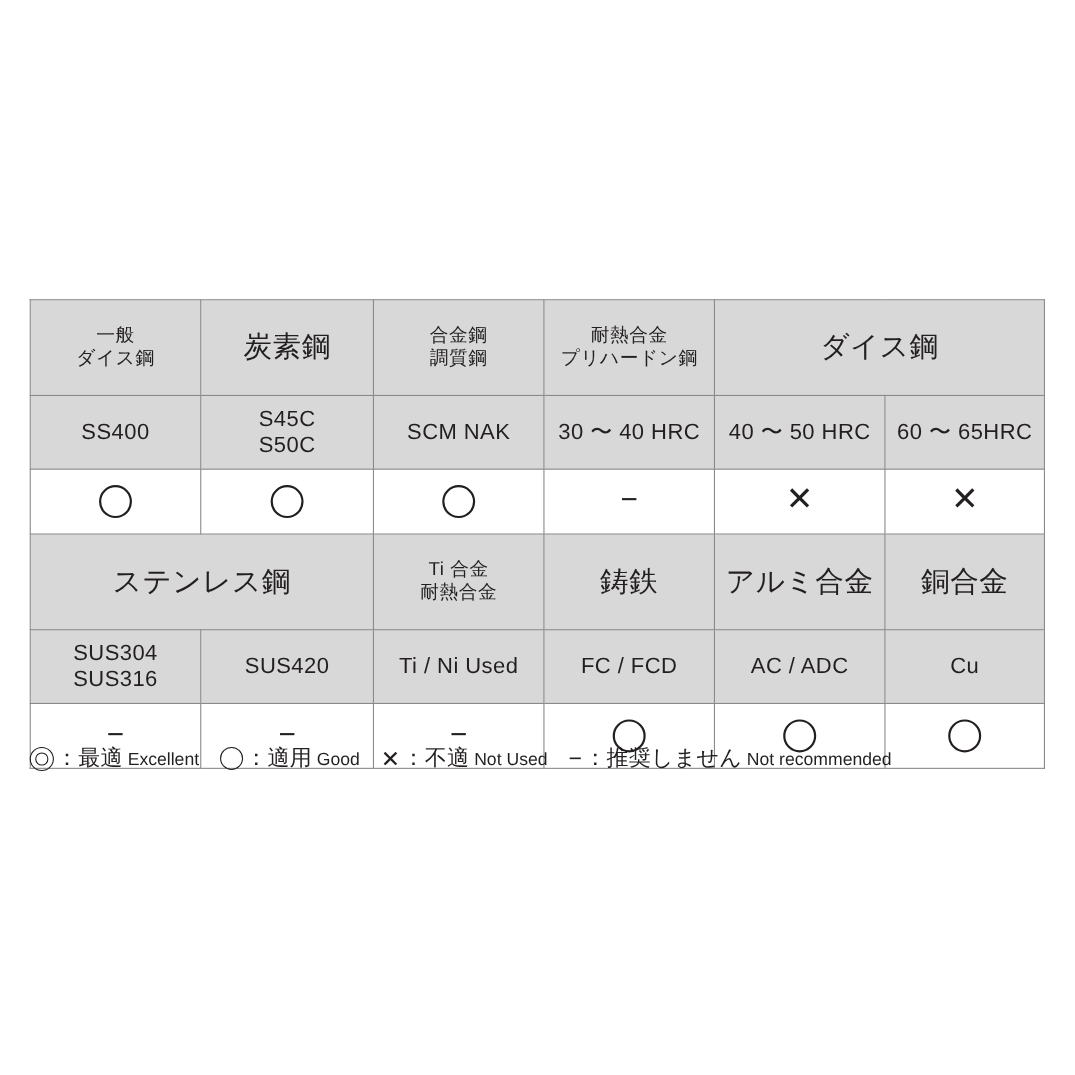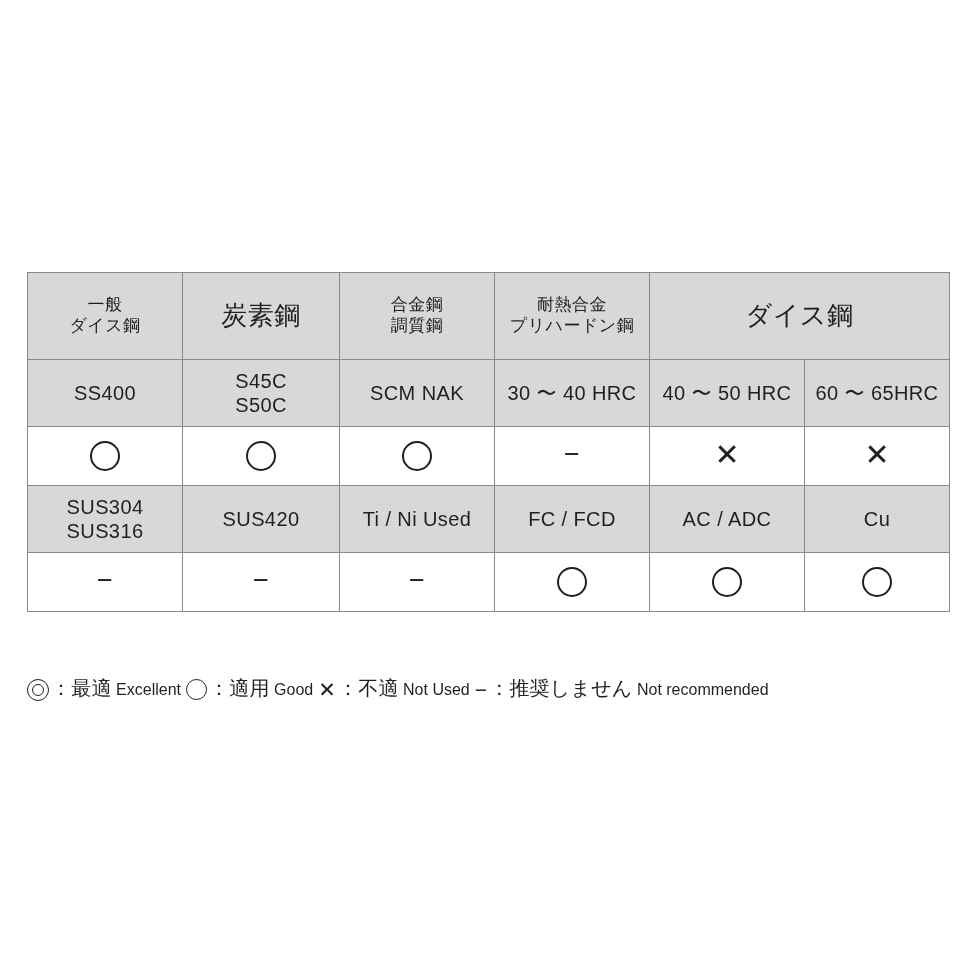--- a/index.html
+++ b/index.html
@@ -85,21 +85,21 @@
     position: absolute;
     left: 27px;
     top: 675px;
     width: 930px;
     font-size: 20px;
     white-space: nowrap;
     letter-spacing: 0.2px;
   }
   #legend .item {
     display: inline-block;
-    margin-right: 5px;
+    margin-right: 19px;
     vertical-align: middle;
   }
   #legend .sym {
     display: inline-block;
     vertical-align: middle;
     margin-right: 2px;
   }
   #legend .en {
     font-size: 16px;
     letter-spacing: 0;
@@ -219,20 +219,48 @@
         </tr>
         <tr>
           <td colspan="1" class="mark"><span class="glyph circle"></span></td>
           <td colspan="1" class="mark"><span class="glyph circle"></span></td>
           <td colspan="1" class="mark"><span class="glyph circle"></span></td>
           <td colspan="1" class="mark"><span class="glyph dash">−</span></td>
           <td colspan="1" class="mark"><span class="glyph cross">✕</span></td>
           <td colspan="1" class="mark"><span class="glyph cross">✕</span></td>
         </tr>
         <tr>
+          <td colspan="2" class="hdr big">
+            <div class="two-line">
+              <span>ステンレス鋼</span>
+            </div>
+          </td>
+          <td colspan="1" class="hdr">
+            <div class="two-line">
+              <span>Ti 合金</span>
+              <span>耐熱合金</span>
+            </div>
+          </td>
+          <td colspan="1" class="hdr big">
+            <div class="two-line">
+              <span>鋳鉄</span>
+            </div>
+          </td>
+          <td colspan="1" class="hdr big">
+            <div class="two-line">
+              <span>アルミ合金</span>
+            </div>
+          </td>
+          <td colspan="1" class="hdr big">
+            <div class="two-line">
+              <span>銅合金</span>
+            </div>
+          </td>
+        </tr>
+        <tr>
           <td colspan="1" class="grade">
             <div class="two-line">
               <span>SUS304</span>
               <span>SUS316</span>
             </div>
           </td>
           <td colspan="1" class="grade">
             <div class="two-line">
               <span>SUS420</span>
             </div>

